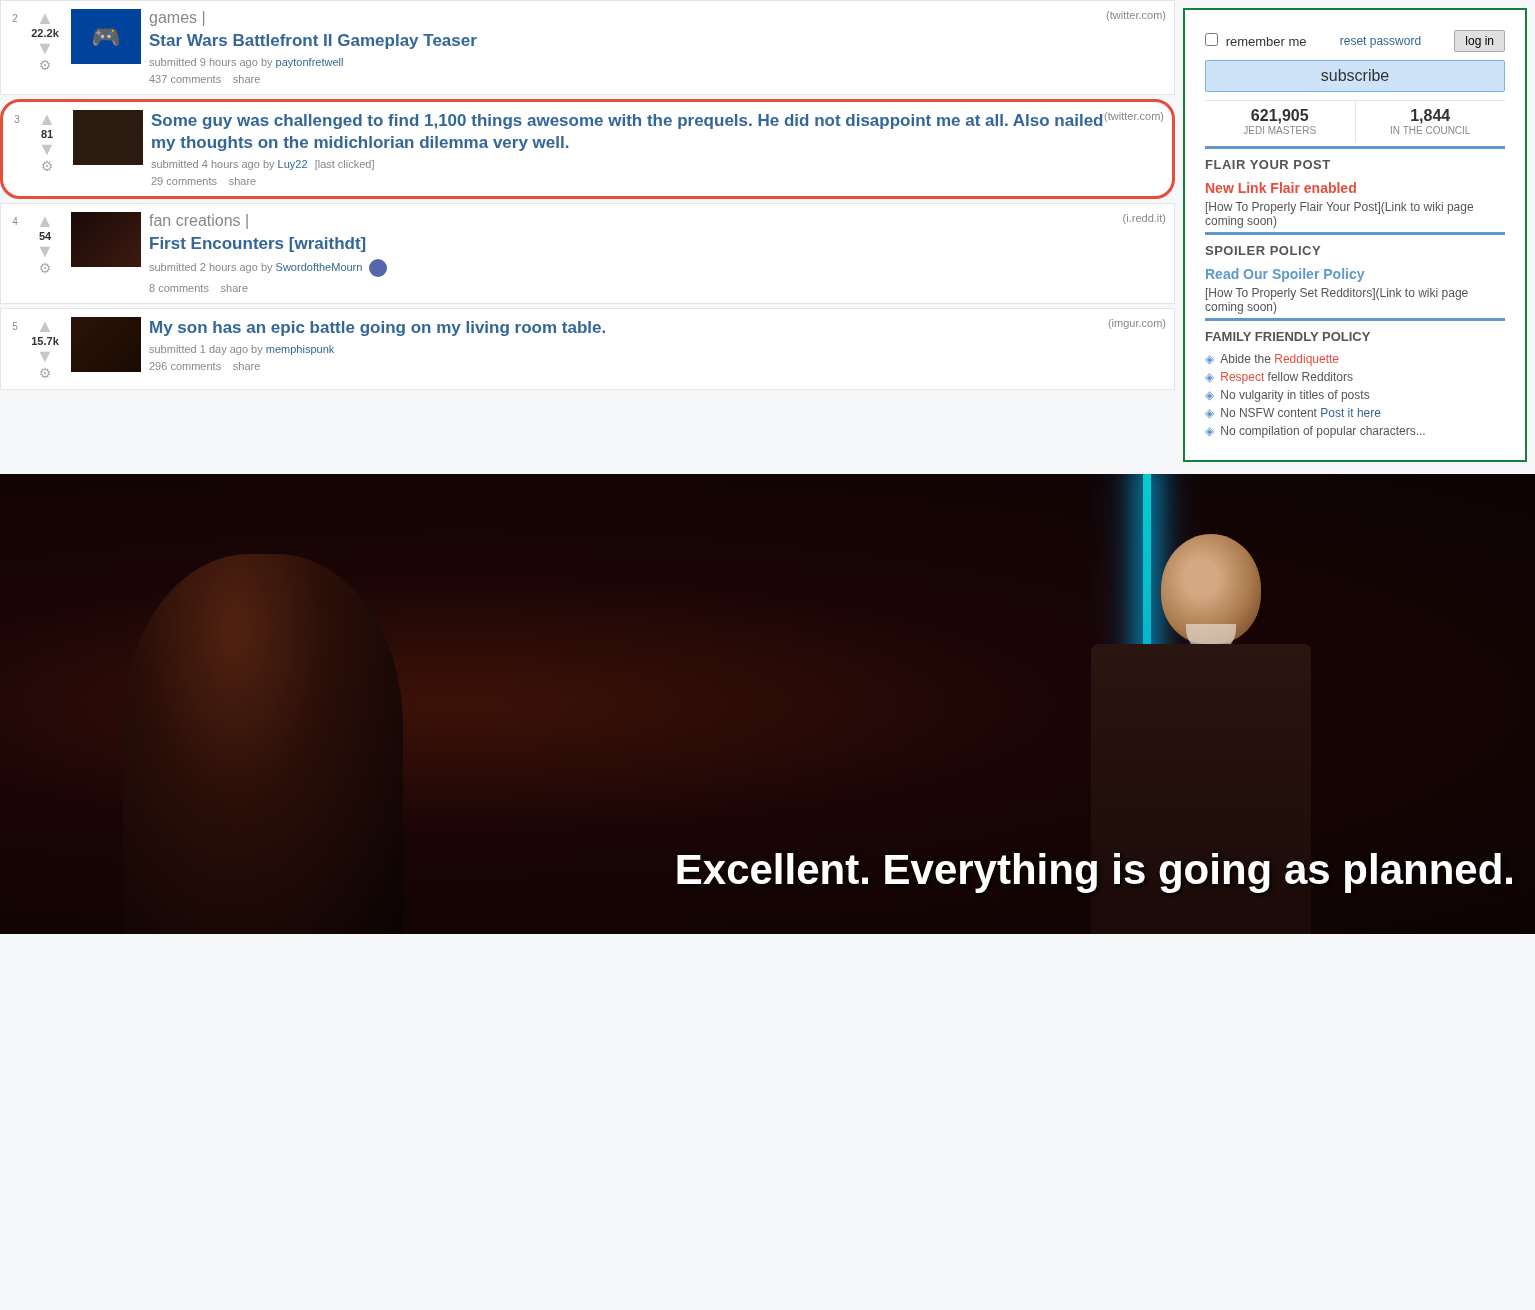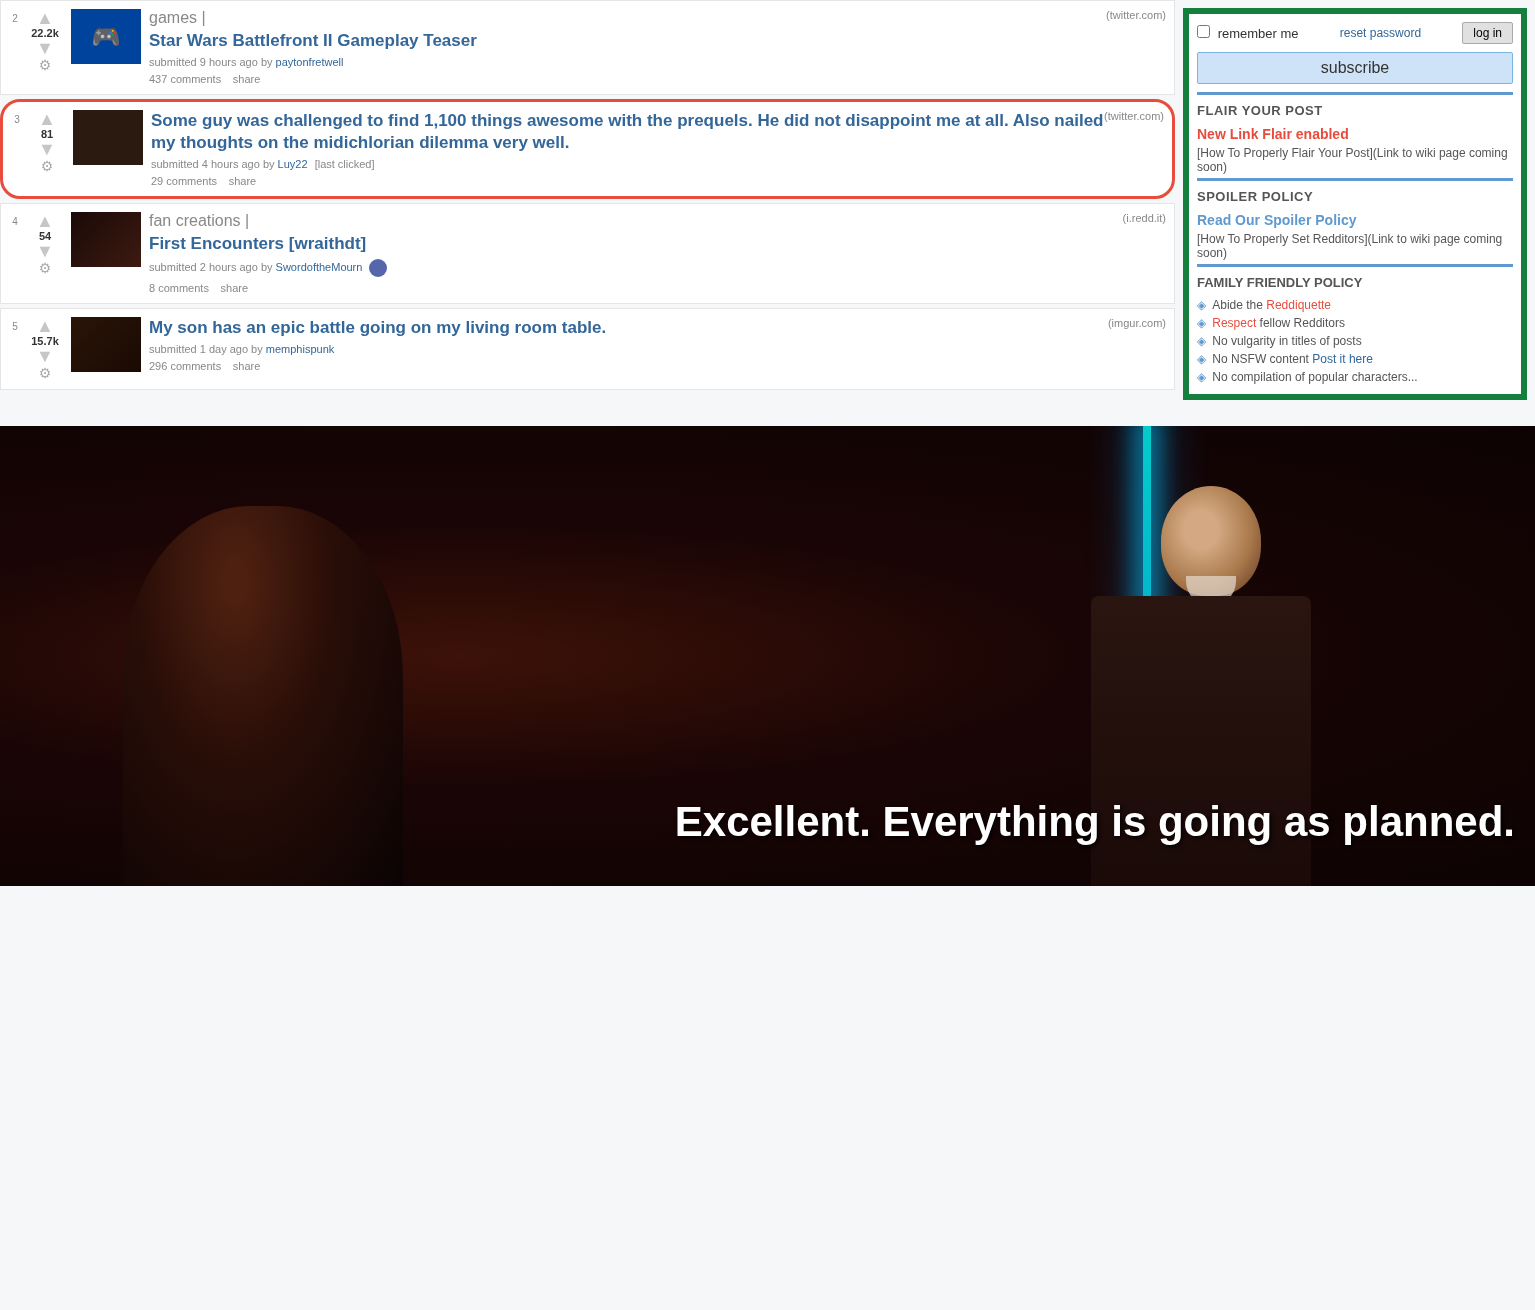--- a/index.html
+++ b/index.html
@@ -38,21 +38,21 @@
     .thumb-ps { background: #00439c; display: flex; align-items: center; justify-content: center; }
     .thumb-ps svg { width: 40px; height: 40px; fill: white; }
     .thumb-dark { background: #2c1810; }
 
     
     .user-avatar { width: 20px; height: 20px; border-radius: 50%; display: inline-block; vertical-align: middle; margin-left: 3px; }
 
     
     .sidebar { width: 360px; flex-shrink: 0; background: #f6f7f8; padding: 8px; }
 
-    .sidebar-section { background: #fff; border: 6px solid #15803d; margin-bottom: 18px; padding: 8px; }
+    .sidebar-section { background: #fff; border: 2px solid #15803d; margin-bottom: 4px; padding: 20px; }
 
     .login-row { display: flex; align-items: center; justify-content: space-between; margin-bottom: 8px; }
     .login-row a { color: #369; font-size: 12px; text-decoration: none; }
     .login-row input[type=checkbox] { margin-right: 4px; }
     .login-btn { background: #e0e0e0; border: 1px solid #aaa; padding: 3px 10px; font-size: 12px; cursor: pointer; border-radius: 2px; }
 
     .subscribe-btn { display: block; width: 100%; background: #cee3f8; border: 1px solid #7ab4e3; color: #333; font-size: 16px; padding: 6px; text-align: center; cursor: pointer; margin-bottom: 8px; border-radius: 2px; }
 
     .stats-row { display: flex; border-top: 1px solid #e5e5e5; }
     .stat-cell { flex: 1; text-align: center; padding: 6px 0; }
@@ -216,20 +216,30 @@
     <div class="sidebar-section">
       <div class="login-row">
         <label>
           <input type="checkbox" style="">
           <span>remember me</span>
         </label>
         <a href="#">reset password</a>
         <button class="login-btn">log in</button>
       </div>
       <button class="subscribe-btn">subscribe</button>
+      <div class="stats-row">
+        <div class="stat-cell">
+          <div class="stat-number">621,905</div>
+          <div class="stat-label">JEDI MASTERS</div>
+        </div>
+        <div class="stat-cell">
+          <div class="stat-number">1,844</div>
+          <div class="stat-label">IN THE COUNCIL</div>
+        </div>
+      </div>
 
       <div class="flair-section">
         <div class="sidebar-heading">FLAIR YOUR POST</div>
         <div class="flair-title">
           <a href="#" style="color:#e74c3c; text-decoration:none;">New Link Flair enabled</a>
         </div>
         <div class="flair-desc">
           [How To Properly Flair Your Post](Link to wiki page coming soon)
         </div>
       </div>

